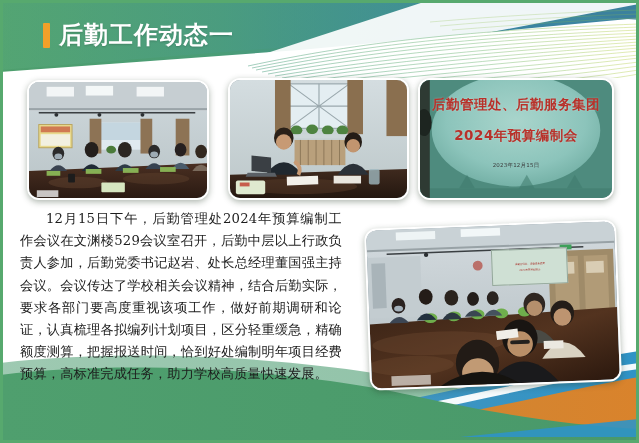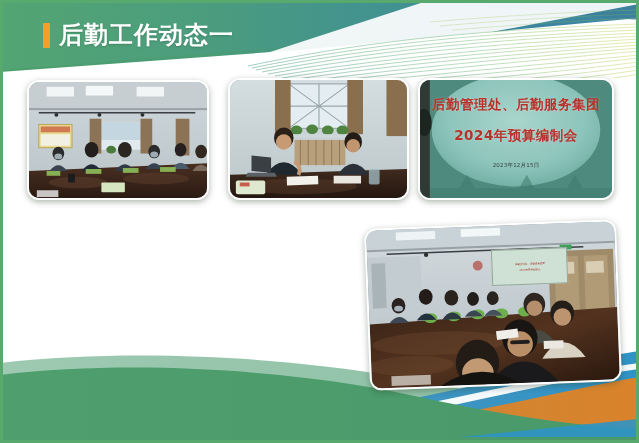--- a/index.html
+++ b/index.html
@@ -370,20 +370,21 @@
       <rect x="128" y="108" width="22" height="9" fill="#f0eee8" transform="rotate(-5 128 108)"></rect>
       <rect x="176" y="120" width="20" height="8" fill="#ebe8e1"></rect>
       <rect x="20" y="150" width="40" height="10" fill="#e8e6df" opacity=".7"></rect>
     </svg>
     <div class="mini-screen">
       <div class="mini-l">后勤管理处、后勤服务集团</div>
       <div class="mini-l">2024年预算编制会</div>
     </div>
   </div>
 
+  <div class="body-text">12月15日下午，后勤管理处2024年预算编制工作会议在文渊楼529会议室召开，后勤中层以上行政负责人参加，后勤党委书记赵岩、处长总经理董国强主持会议。会议传达了学校相关会议精神，结合后勤实际，要求各部门要高度重视该项工作，做好前期调研和论证，认真梳理各拟编列计划项目，区分轻重缓急，精确额度测算，把握报送时间，恰到好处编制明年项目经费预算，高标准完成任务，助力学校高质量快速发展。</div>
 
   <svg class="footer" width="639" height="110" viewBox="0 0 639 110">
     <defs>
       <linearGradient id="fGreen" x1="0" y1="0" x2="1" y2="0">
         <stop offset="0" stop-color="#4f9f6e"></stop>
           <stop offset="1" stop-color="#49996a"></stop>
       </linearGradient>
       <linearGradient id="fGreenL" x1="0" y1="0" x2="1" y2="0">
         <stop offset="0" stop-color="#8dc0a4" stop-opacity=".85"></stop>
         <stop offset="1" stop-color="#6fb08e" stop-opacity=".8"></stop>

